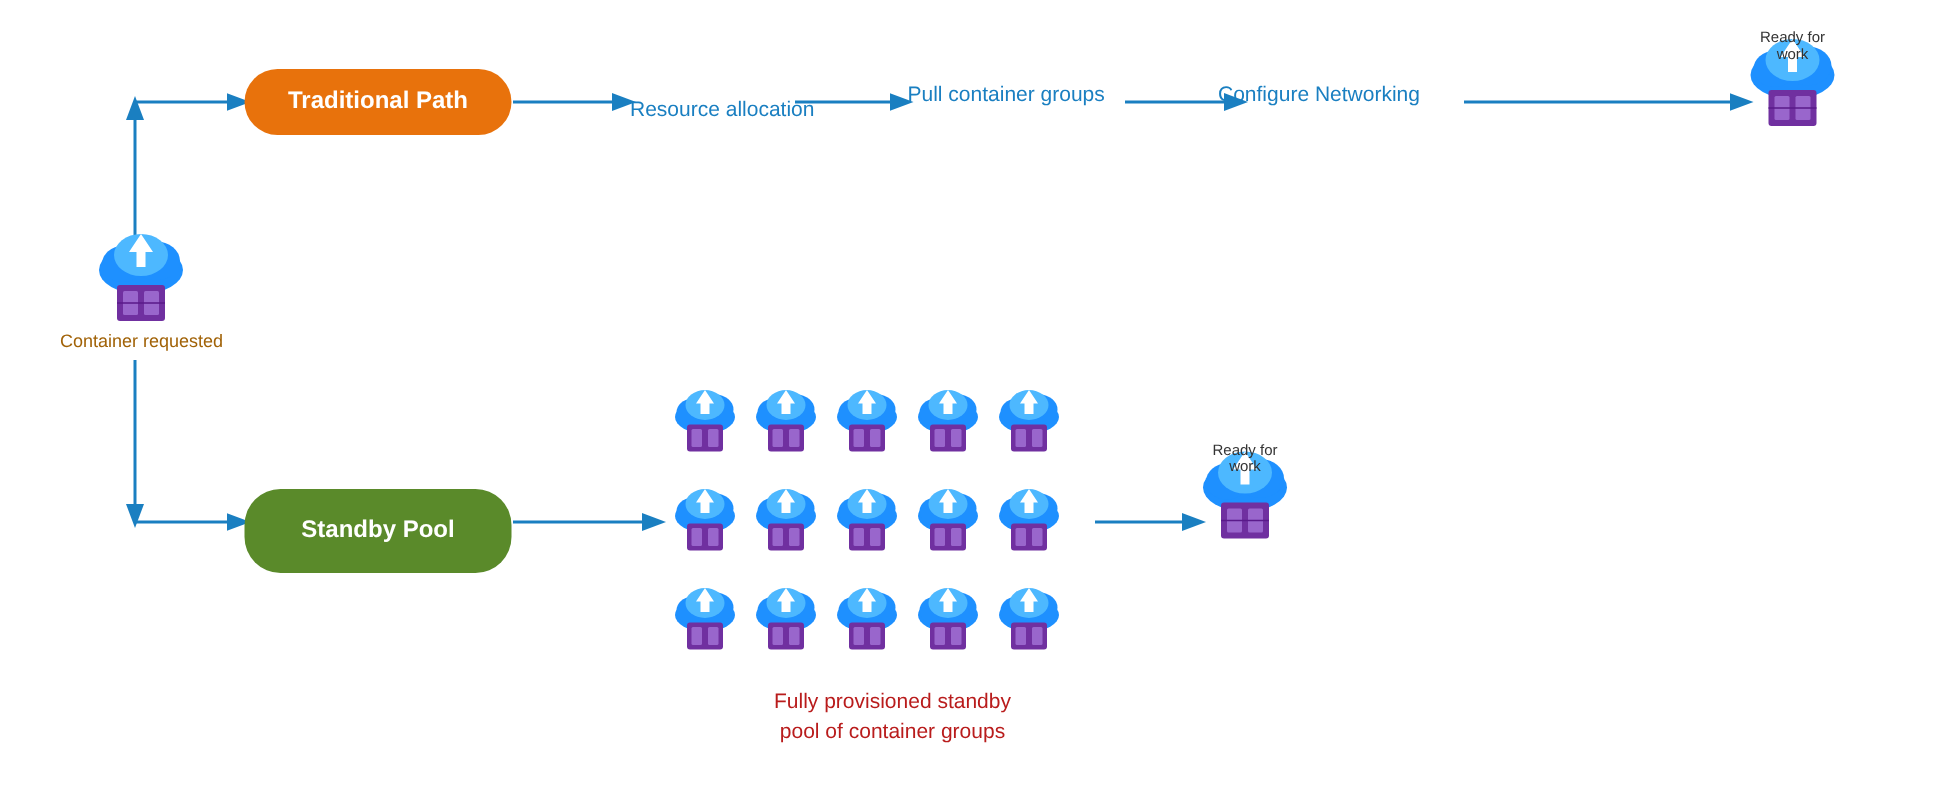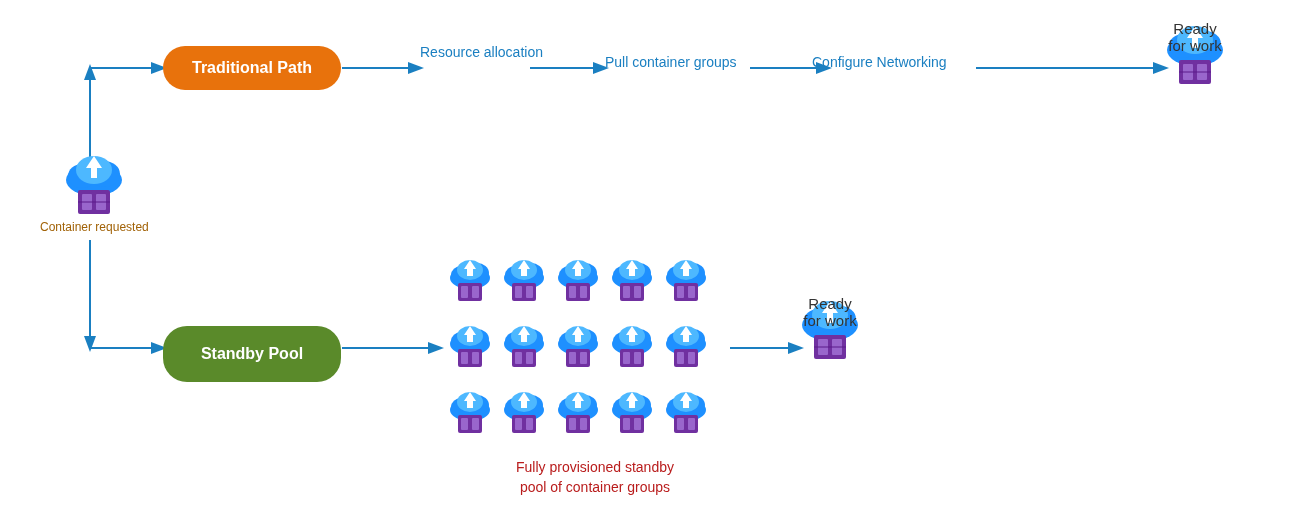--- a/index.html
+++ b/index.html
@@ -98,21 +98,21 @@
     .caption-blue {
       position: absolute;
       font-size: 14px;
       color: #b91c1c;
       text-align: center;
       font-weight: 500;
       line-height: 1.4;
     }
     .ready-label {
       position: absolute;
-      font-size: 15px;
+      font-size: 10px;
       color: #333;
       text-align: center;
     }
   </style>
 </head>
 <body>
 
 <div class="diagram">
 
   <svg class="arrows-layer">
@@ -158,21 +158,21 @@
       <line x1="2" y1="14" x2="34" y2="14" stroke="#5a1a8a" stroke-width="1"></line>
     </svg>
     <div class="icon-label">Container
 requested</div>
   </div>
 
   <div class="pill pill-orange" style="left:163px; top:46px; width:178px; height:44px;">
     <span>Traditional Path</span>
   </div>
 
-  <div class="step-label" style="left:420px; top:44px;">Resource allocation</div>
+  <div class="step-label" style="left:420px; top:64px;">Resource allocation</div>
 
   <div class="step-label" style="left:605px; top:54px;">Pull container groups</div>
 
   <div class="step-label" style="left:812px; top:54px;">Configure Networking</div>
 
   <div class="container-icon" style="left:1165px; top:20px;">
     <svg class="cloud-svg" viewBox="0 0 60 48">
       <ellipse cx="30" cy="30" rx="28" ry="16" fill="#1e90ff"></ellipse>
       <ellipse cx="18" cy="26" rx="14" ry="12" fill="#1e90ff"></ellipse>
       <ellipse cx="40" cy="24" rx="16" ry="13" fill="#1e90ff"></ellipse>

